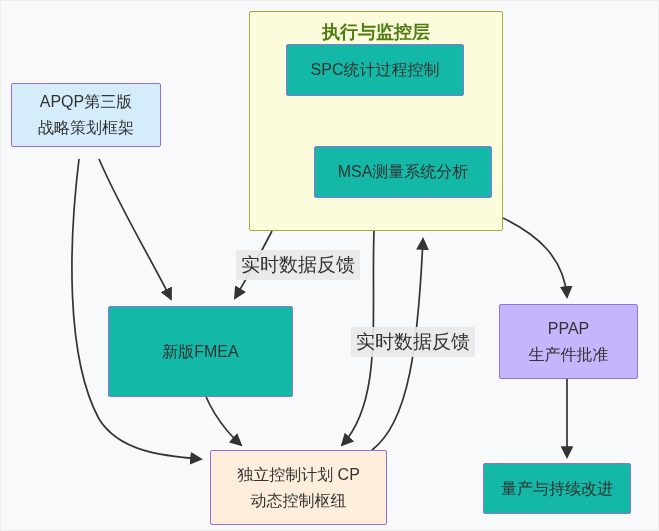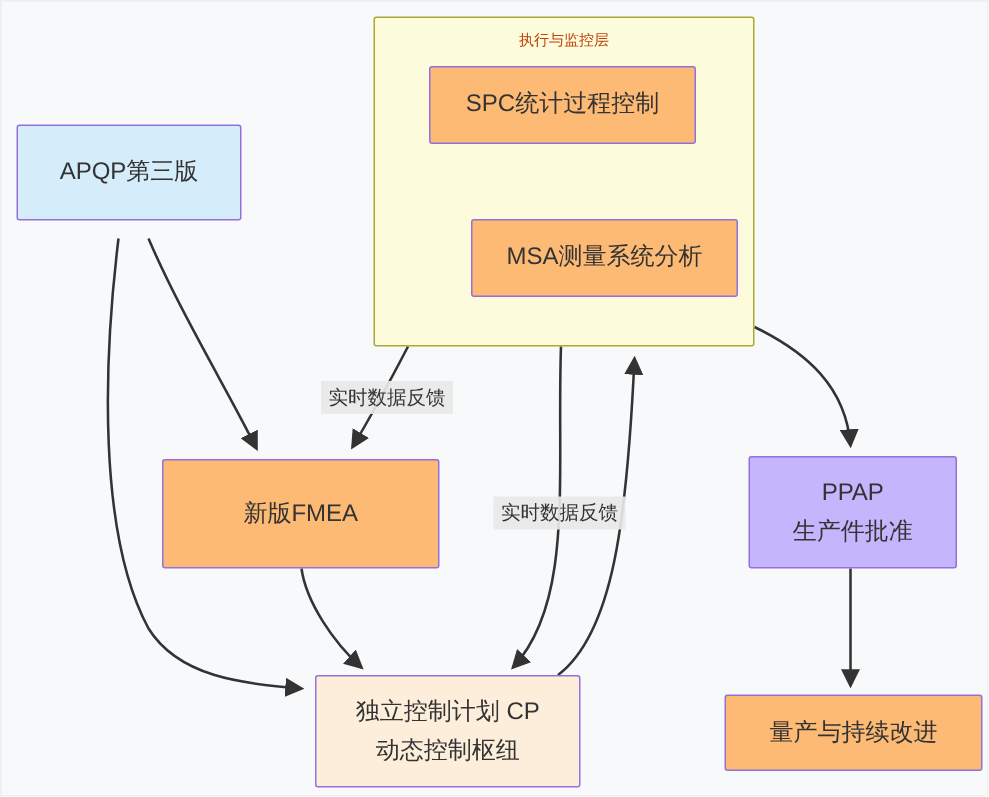--- a/index.html
+++ b/index.html
@@ -18,46 +18,47 @@
   .node{
     position:absolute;
     display:flex;flex-direction:column;align-items:center;justify-content:center;
     text-align:center;
     border:1.5px solid #9370DB;
     border-radius:2px;
     font-size:16px;line-height:26px;
     box-sizing:border-box;
     z-index:2;
   }
-  .lavender{background:#fdba74;}
+  .lavender{background:#14b8a6;}
   .blue{background:#D5EDFB;}
   .green{background:#c4b5fd;}
   .orange{background:#FDEEDC;}
   .cluster{
     position:absolute;
     left:248px;top:10px;width:254px;height:220px;
     background:#FCFCDC;
     border:1.5px solid #AAAA33;
     border-radius:2px;
     box-sizing:border-box;
     z-index:1;
   }
   .cluster-title{
     position:absolute;left:0;top:8px;width:100%;
-    text-align:center;font-size:10px;color:#c2410c;
+    text-align:center;font-size:18px;color:#4d7c0f;font-weight:bold;
   }
   .edge-label{
     position:absolute;
     background:rgba(232,232,232,0.92);
     color:#333;
-    font-size:13px;
+    font-size:19px;
     padding:2px 5px;
     white-space:nowrap;
     transform:translate(-50%,-50%);
     z-index:3;
+    margin-left:40px;
   }
 </style>
 </head>
 <body>
 
 <div class="canvas">
 
   <svg class="edges">
     <defs>
       <marker id="arrow" viewBox="0 0 10 10" refX="8.5" refY="5" markerWidth="7.5" markerHeight="7.5" orient="auto-start-reverse">
@@ -81,37 +82,38 @@
   <div class="node lavender" style="left:285px;top:43px;width:178px;height:52px;">
     <span>SPC统计过程控制</span>
   </div>
 
   <div class="node lavender" style="left:285px;top:145px;width:178px;height:52px;margin-left:28px;">
     <span>MSA测量系统分析</span>
   </div>
 
   <div class="node blue" style="left:10px;top:82px;width:150px;height:64px;">
     <span>APQP第三版</span>
+    <span>战略策划框架</span>
   </div>
 
-  <div class="node lavender" style="left:107px;top:305px;width:185px;height:73px;">
+  <div class="node lavender" style="left:107px;top:305px;width:185px;height:91px;">
     <span>新版FMEA</span>
   </div>
 
   <div class="node green" style="left:498px;top:303px;width:139px;height:75px;">
     <span>PPAP</span>
     <span>生产件批准</span>
   </div>
 
   <div class="node orange" style="left:209px;top:449px;width:177px;height:75px;">
     <span>独立控制计划 CP</span>
     <span>动态控制枢纽</span>
   </div>
 
-  <div class="node lavender" style="left:482px;top:462px;width:172px;height:51px;">
+  <div class="node lavender" style="left:482px;top:462px;width:148px;height:51px;">
     <span>量产与持续改进</span>
   </div>
 
   <div class="edge-label" style="left:257px;top:264px;">实时数据反馈</div>
 
   <div class="edge-label" style="left:372px;top:341px;">实时数据反馈</div>
 
 
 </div>
 

